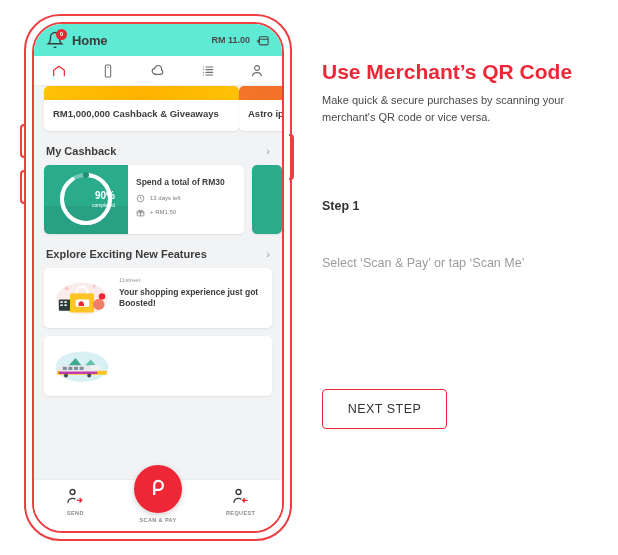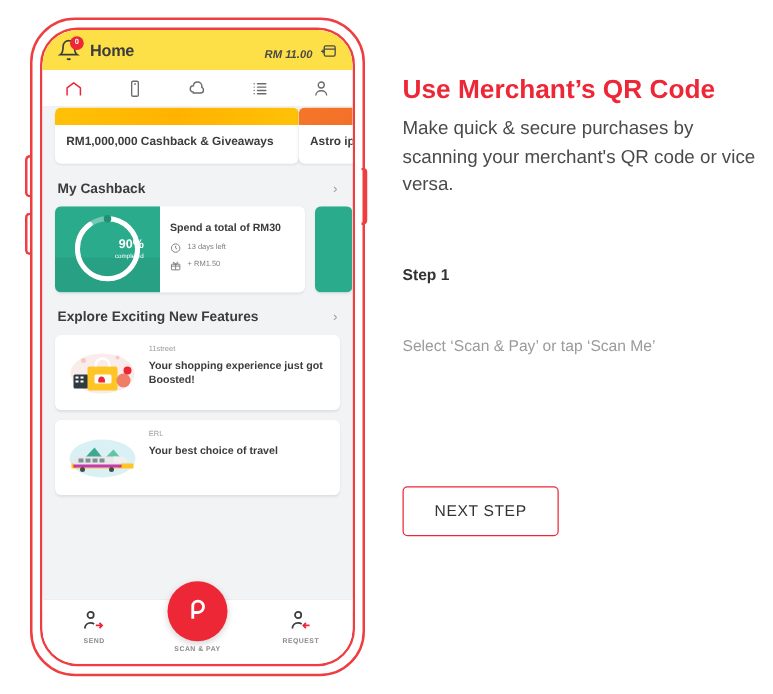--- a/index.html
+++ b/index.html
@@ -48,38 +48,38 @@
   .screen {
     position: absolute; left: 34px; top: 24px;
     width: 248px; height: 507px;
     border-radius: 28px;
     overflow: hidden;
     background: #f2f3f5;
   }
 
   
   .app-header {
-    height: 32px; background: #fde047;
+    height: 32px; background: #5eead4;
     display: flex; align-items: center;
     padding: 0 12px; gap: 8px;
   }
   .bell-wrap { position: relative; width: 18px; height: 18px; flex: none; }
   .badge {
     position: absolute; right: -3px; top: -2px;
     width: 11px; height: 11px; border-radius: 50%;
     background: #ee2737; color: #fff;
     font-size: 6px; line-height: 11px; text-align: center;
     font-weight: bold;
   }
   .app-title {
     font-size: 13px; font-weight: bold; color: #3c3c3c;
     letter-spacing: -0.2px;
   }
   .header-right {
-    margin-left: auto; display: flex; align-items: flex-end; gap: 5px; font-style: italic;
+    margin-left: auto; display: flex; align-items: center; gap: 5px;
   }
   .balance { font-size: 9px; color: #4a4a4a; font-weight: 600; }
 
   
   .nav-row {
     height: 30px; background: #fff;
     display: flex; align-items: center;
     border-bottom: 1px solid #ededed;
   }
   .nav-item {
@@ -199,23 +199,23 @@
   
   .right {
     position: absolute; left: 322px; top: 60px;
     width: 284px;
   }
   .r-title {
     font-size: 21px; font-weight: bold; color: #ee2737;
     line-height: 1.15; margin-bottom: 8px;
   }
   .r-desc {
-    font-size: 15px; color: #4a4a4a; line-height: 1.5;
-  }
-  .step-block { position: absolute; left: 322px; top: 213px; width: 284px; }
+    font-size: 11px; color: #4a4a4a; line-height: 1.5;
+  }
+  .step-block { position: absolute; left: 322px; top: 199px; width: 284px; }
   .step-label {
     font-size: 12.5px; font-weight: bold; color: #333; margin-bottom: 8px;
   }
   .step-text { font-size: 12.5px; color: #9b9b9b; margin-top: 43px; }
   .next-btn {
     position: absolute; left: 322px; top: 389px;
     width: 125px; height: 40px;
     border: 1.5px solid #ee2737; border-radius: 4px;
     background: #fff; color: #333;
     font-size: 12.5px; font-family: "Liberation Sans", sans-serif;
@@ -381,24 +381,20 @@
           <rect x="6" y="25" width="48" height="11" rx="5" fill="#e8e8ea"></rect>
           <path d="M6 33h48v3H6z" fill="#b7009e" opacity="0.75"></path>
           <rect x="11" y="27" width="5" height="4" fill="#7f8e99"></rect>
           <rect x="18" y="27" width="5" height="4" fill="#7f8e99"></rect>
           <rect x="25" y="27" width="5" height="4" fill="#7f8e99"></rect>
           <rect x="32" y="27" width="5" height="4" fill="#7f8e99"></rect>
           <path d="M46 25h8c4 0 6 4 6 6h-14z" fill="#f0f0f2"></path>
           <circle cx="15" cy="38" r="2.5" fill="#4a4a4a"></circle>
           <circle cx="44" cy="38" r="2.5" fill="#4a4a4a"></circle>
         </svg>
-        <div class="feat-body">
-          <div class="feat-brand">ERL</div>
-          <div class="feat-desc">Your best choice of travel</div>
-        </div>
       </div>
 
     </div>
 
     <div class="bottom-bar">
       <div class="bn">
         <svg width="20" height="20" viewBox="0 0 24 24" fill="none" stroke="#3c3c3c" stroke-width="1.7">
           <circle cx="9" cy="6" r="3"></circle>
           <path d="M3.5 19c0-3.3 2.5-5.4 5.5-5.4 1.3 0 2.5.4 3.4 1"></path>
           <path d="M14 16h6m-2.5-2.5L20 16l-2.5 2.5" stroke="#ee2737"></path>

